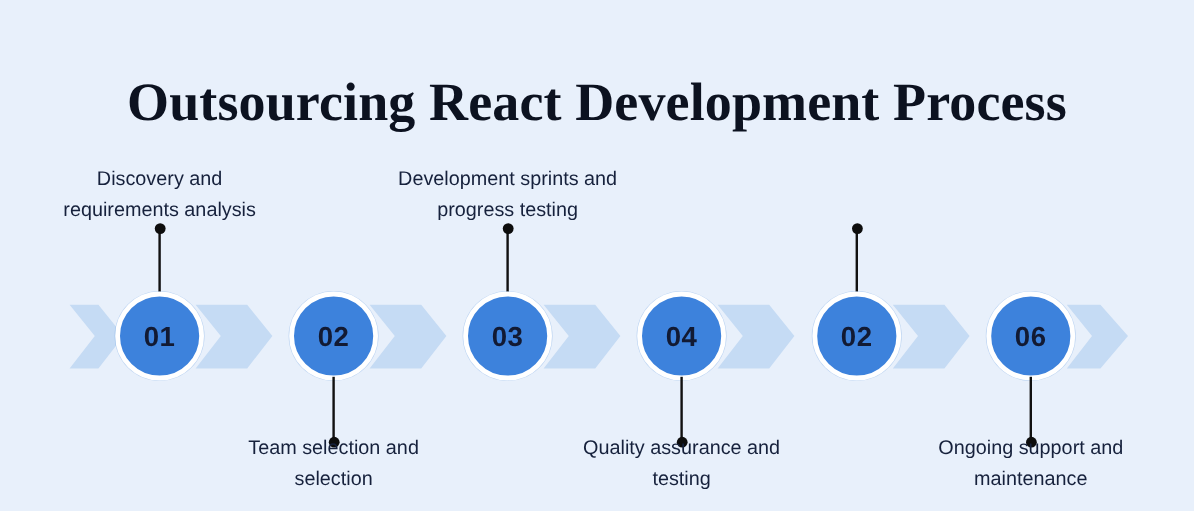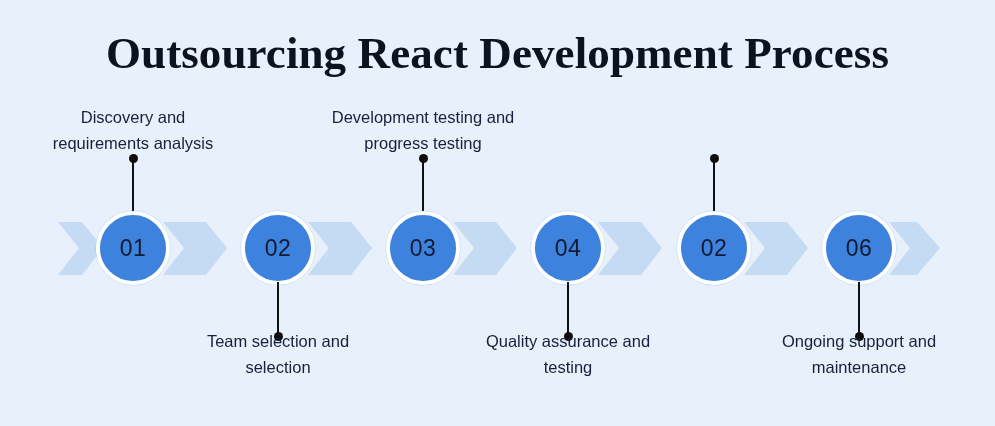--- a/index.html
+++ b/index.html
@@ -12,20 +12,21 @@
     overflow: hidden;
     background: #e8f0fb;
     font-family: "Liberation Sans", sans-serif;
   }
 
   #infographic {
     position: relative;
     width: 995px;
     height: 382px;
     background: #e8f0fb;
+    margin-top: 32px;
   }
 
   
   #page-title {
     position: absolute;
     top: 27px;
     left: 0;
     width: 995px;
     text-align: center;
     font-family: "Liberation Serif", "DejaVu Serif", serif;
@@ -67,21 +68,21 @@
     border: 4px solid #ffffff;
     display: flex;
     align-items: center;
     justify-content: center;
     box-shadow: 0 0 0 0.5px rgba(61,130,220,0.25);
   }
 
   .step-number {
     font-family: "Liberation Sans", sans-serif;
     font-size: 23px;
-    font-weight: 400;
+    font-weight: 700;
     letter-spacing: 0.5px;
     color: #121a33;
     line-height: 1;
   }
 
   
   .connector {
     position: absolute;
     left: -1px;
     width: 2px;
@@ -165,21 +166,21 @@
       <div class="connector-dot"></div>
     </div>
     <div class="step-label below">
       <div>Team selection and</div>
       <div>selection</div>
     </div>
   </div>
 
   <div class="step" style="left:423px">
     <div class="step-label above">
-      <div>Development testing and</div>
+      <div>Development sprints and</div>
       <div>progress testing</div>
     </div>
     <div class="connector up">
       <div class="connector-dot"></div>
     </div>
     <div class="step-node">
       <span class="step-number">03</span>
     </div>
   </div>
 

